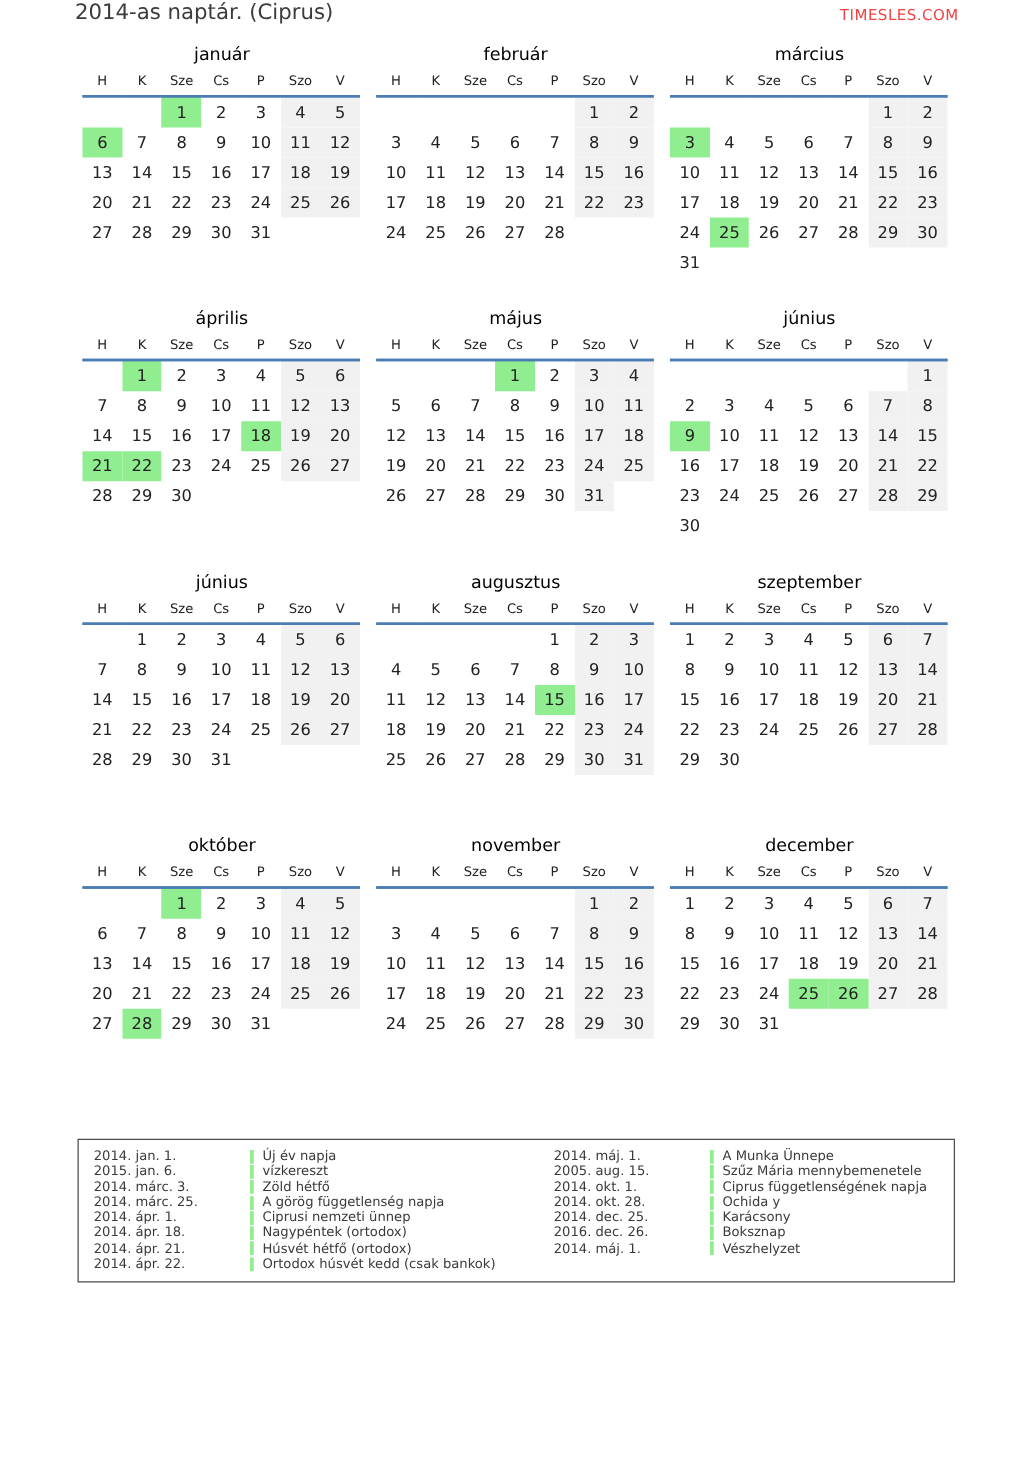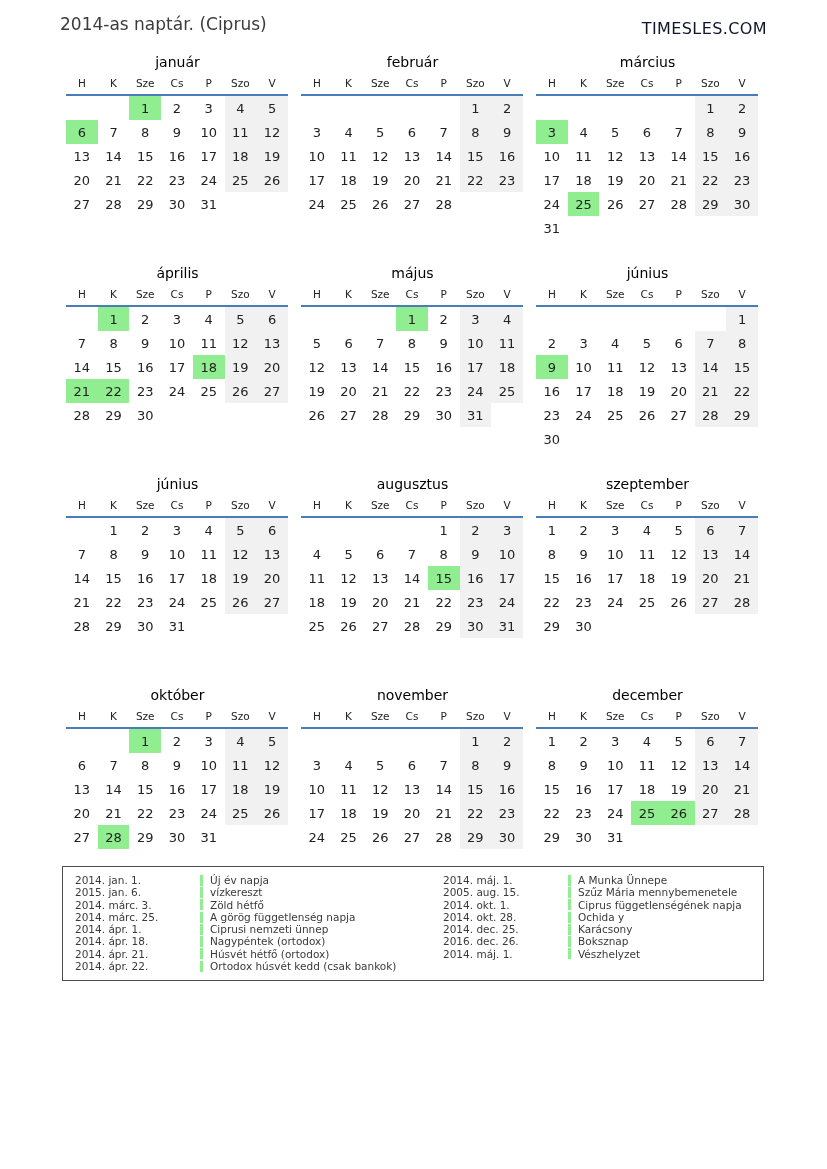--- a/index.html
+++ b/index.html
@@ -2,37 +2,37 @@
 <html><head>
 <meta charset="utf-8">
 <style>
   html,body { margin:0; padding:0; background:#ffffff; }
   body {
     width:827px; height:1169px; position:relative; overflow:hidden;
     font-family:"DejaVu Sans","Liberation Sans",sans-serif;
     -webkit-font-smoothing:antialiased;
   }
   .header { display:flex; justify-content:space-between; align-items:flex-start;
-    padding:14px 60px 0 60px; }
+    padding:0 60px 0 60px; }
   .page-title { font-size:17px; color:#3c3c3c; font-weight:400; }
-  .site-link { font-size:16px; color:#0f172a; text-decoration:none;
+  .site-link { font-size:12px; color:#ef4444; text-decoration:none;
     letter-spacing:0.4px; margin-top:5px; }
   .months-grid { display:grid; grid-template-columns:repeat(3,223px);
     column-gap:12px; row-gap:21px; margin:16px 0 0 66px; }
   .month-block { height:190px; }
   .month-title { text-align:center; color:#000000; font-size:14px;
     margin:0 0 7px 0; font-weight:400; }
   table.cal { border-collapse:collapse; table-layout:fixed; width:222px; }
   table.cal th { font-size:10.5px; font-weight:400; color:#222;
     padding:0 0 5px 0; border-bottom:2px solid #4a7cb5; text-align:center; }
   table.cal td { text-align:center; font-size:13px; color:#222;
     height:24px; padding:0; }
   td.weekend { background:#f1f1f1; }
   td.holiday { background:#90ee90; }
-  .legend-box { position:absolute; left:62px; top:866px; width:702px;
+  .legend-box { position:absolute; left:62px; top:911px; width:702px;
     border:1px solid #4d4d4d; box-sizing:border-box; padding:7px 0 8px 0;
     display:grid; grid-template-columns:368px 1fr;
     font-size:10.5px; color:#3a3a3a; background:#fff; }
   .legend-row { display:flex; align-items:center; line-height:12.3px; height:12.3px; }
   .legend-date { width:125px; padding-left:12px; flex:none; }
   .legend-marker { width:3px; height:11px; background:#90ee90;
     margin-right:7px; flex:none; }
   .legend-label { white-space:nowrap; }
 </style>
 </head>

